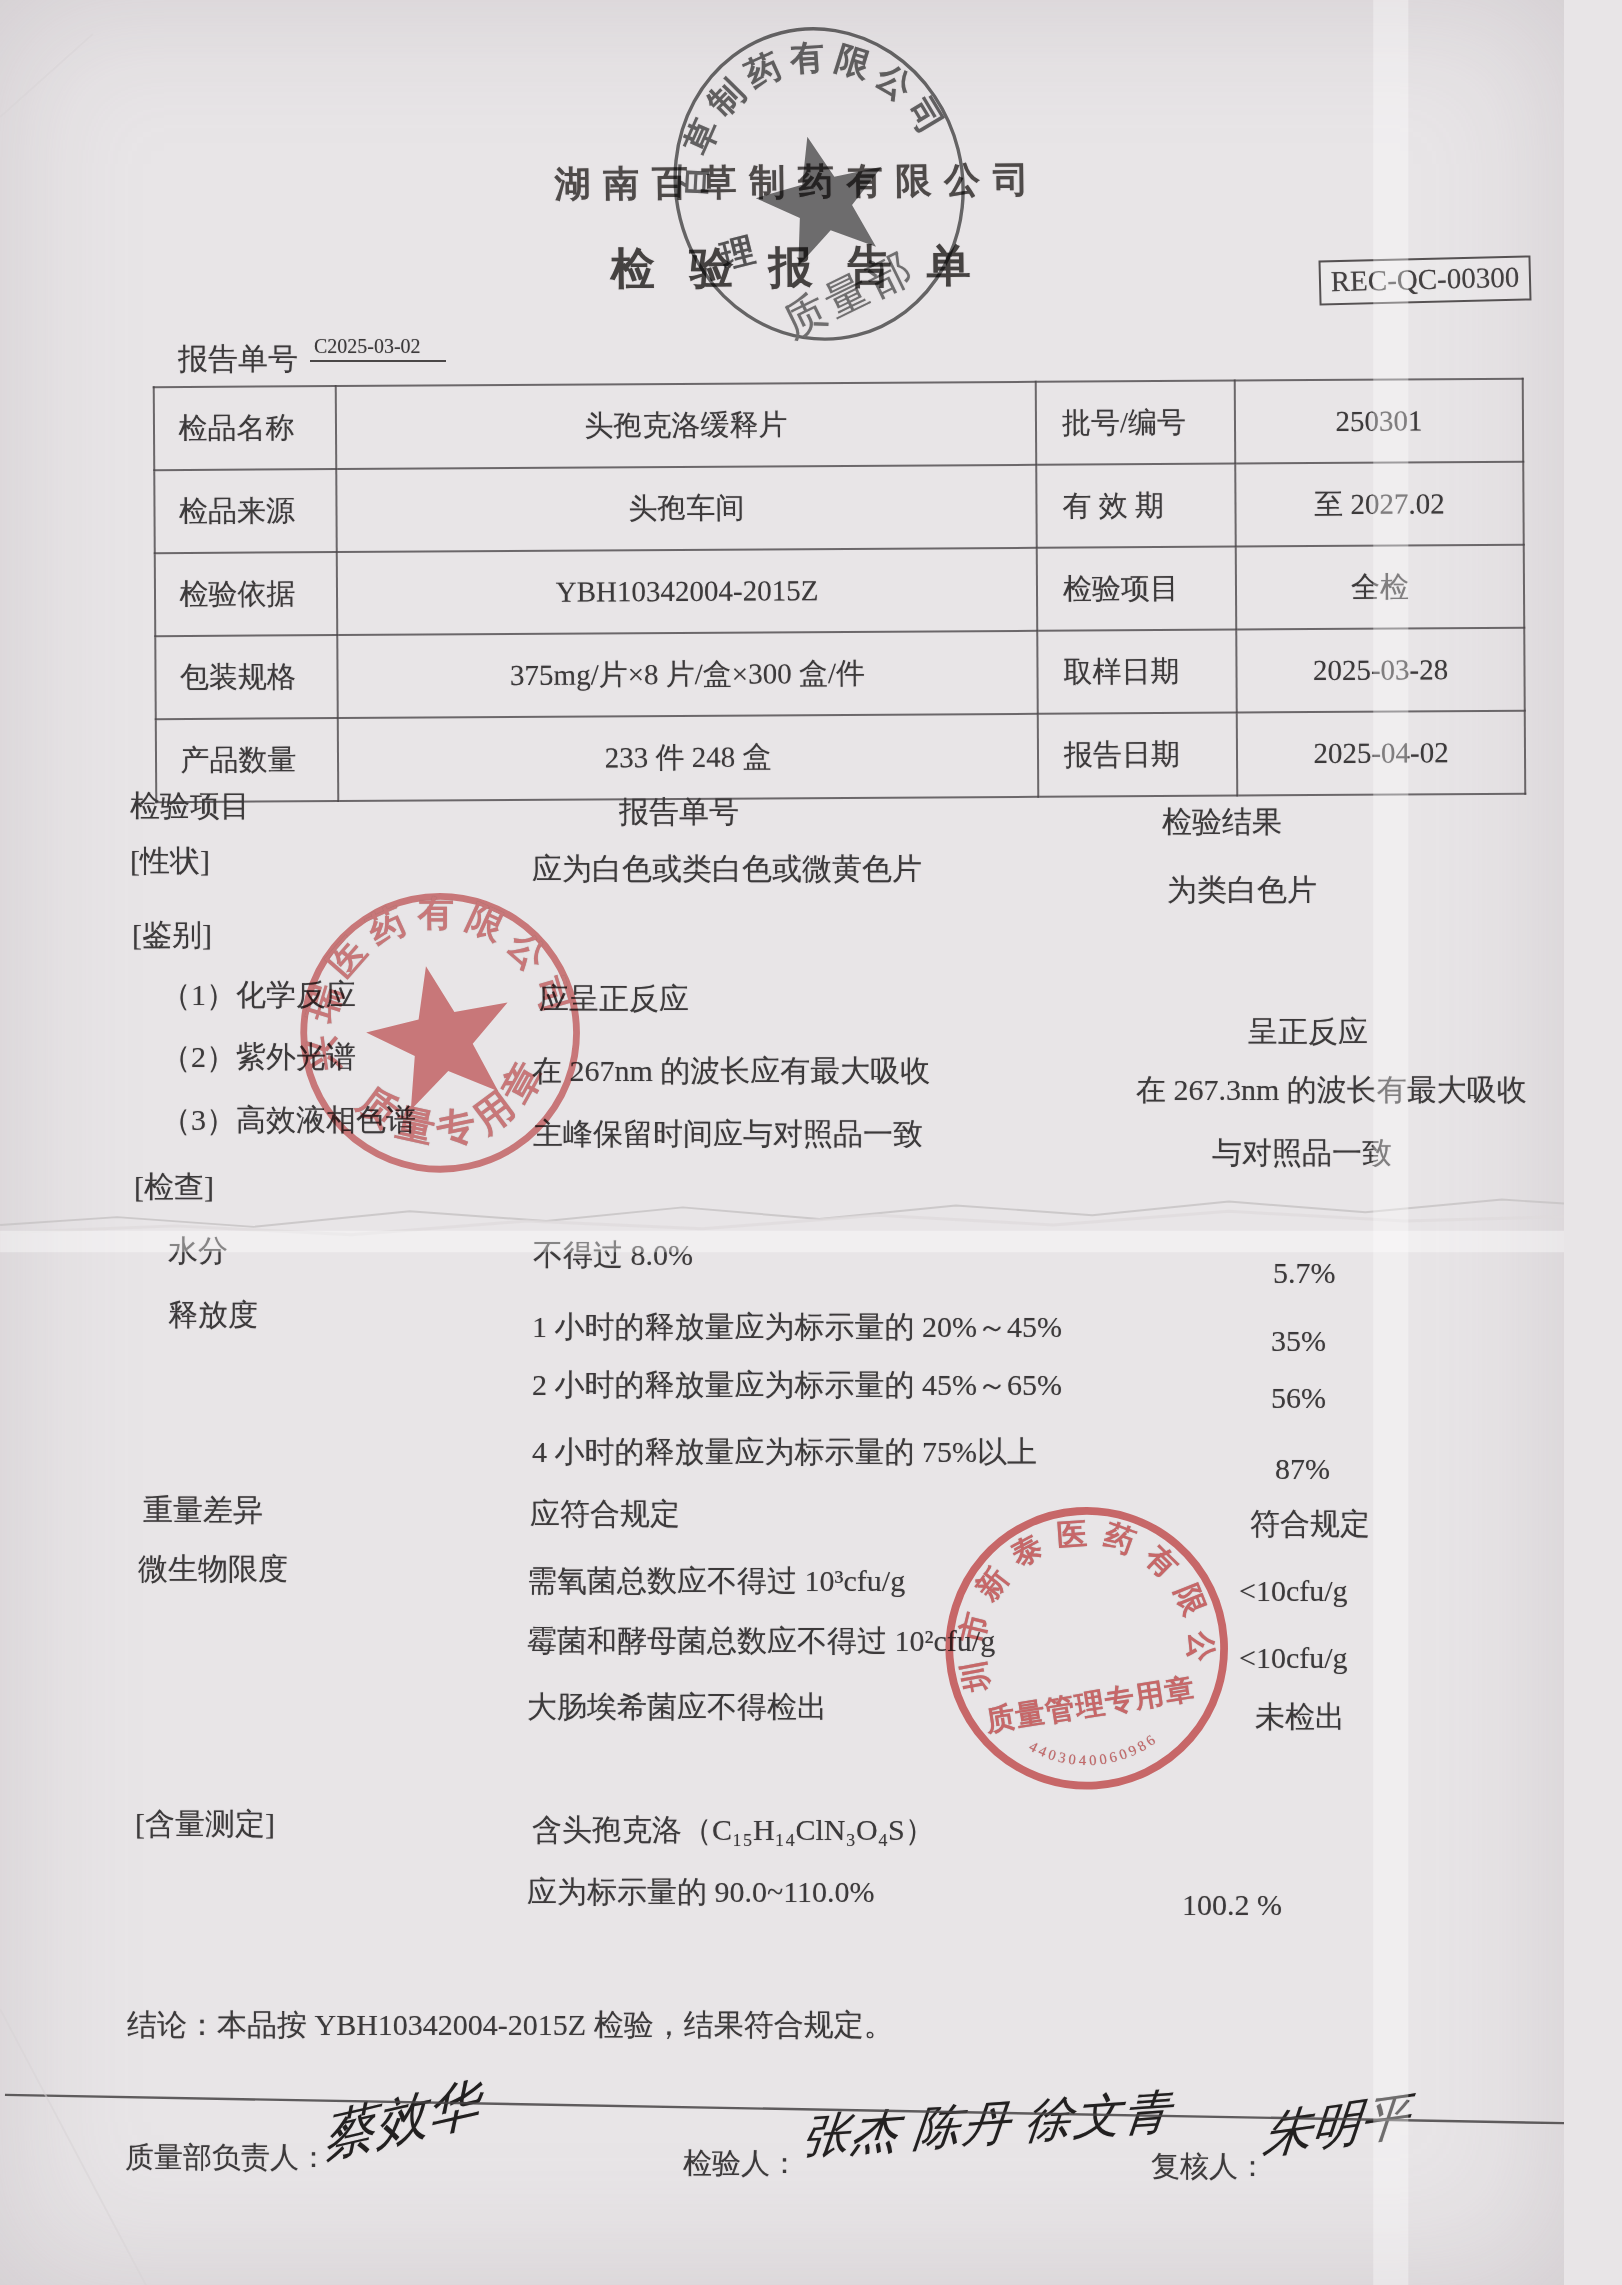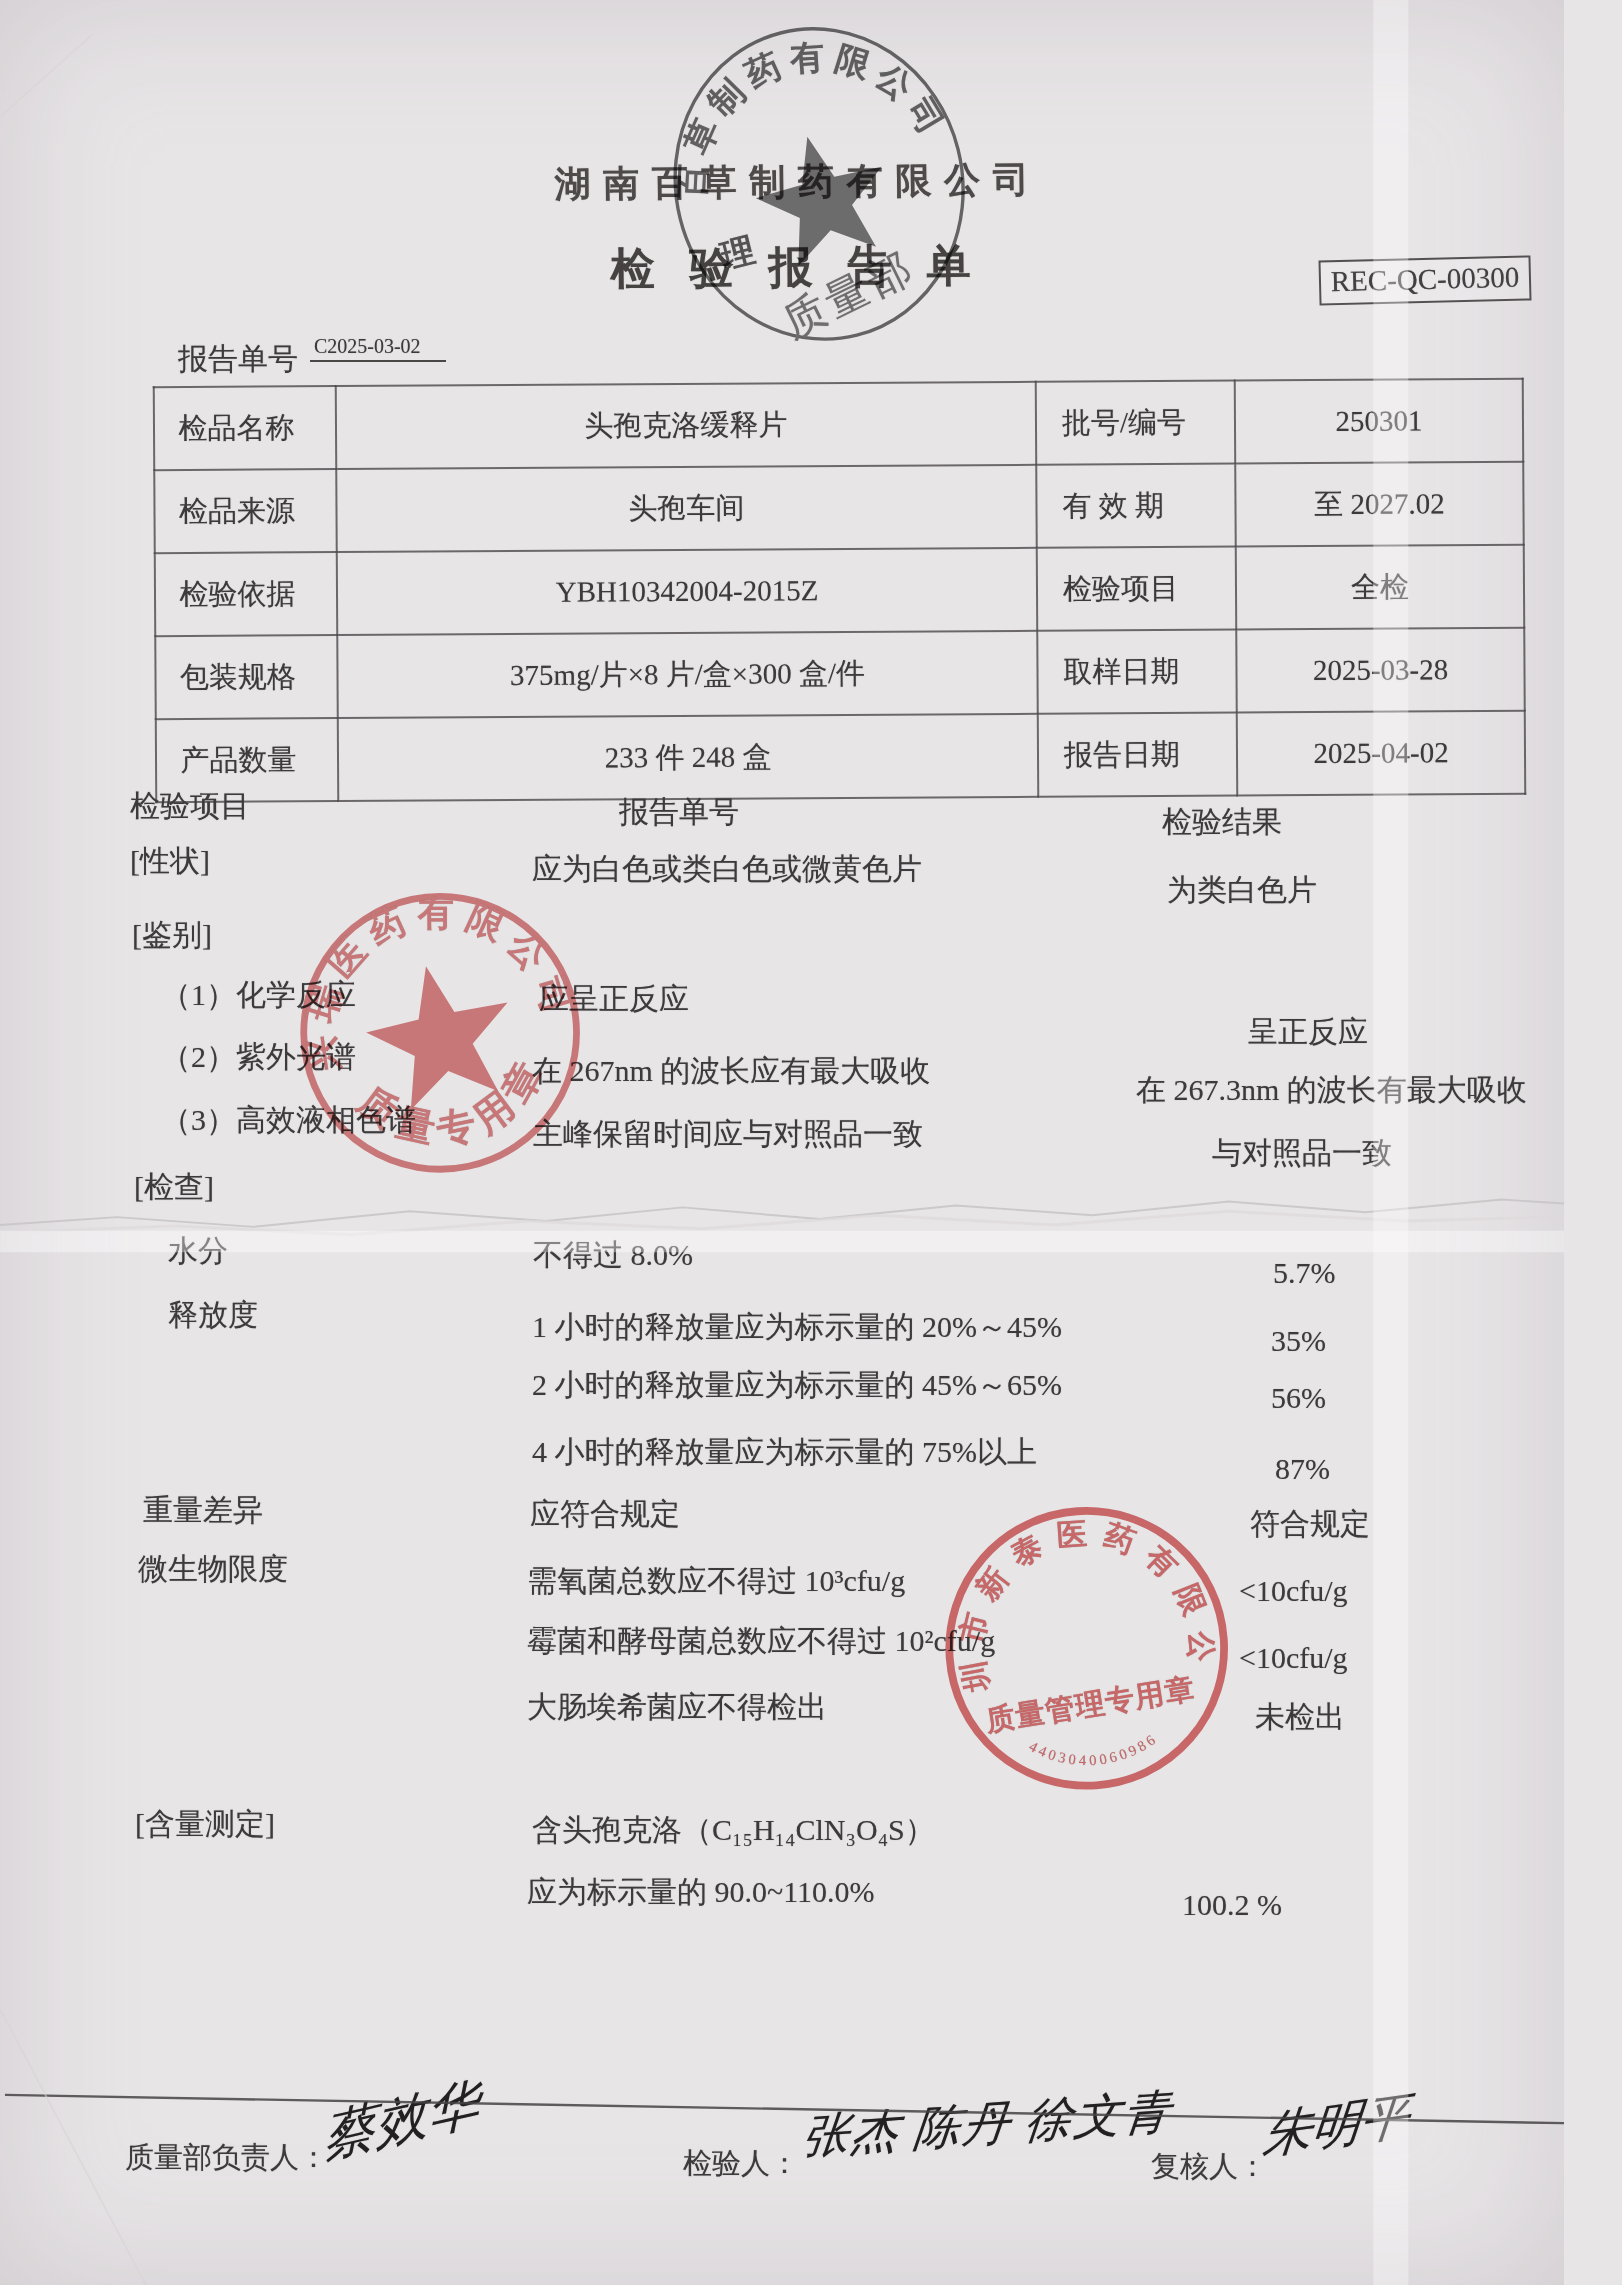--- a/index.html
+++ b/index.html
@@ -166,20 +166,21 @@
   </div>
   <div class="rrow" style="top:1804px">
     <span style="left:135px">[含量测定]</span>
     <span style="left:532px;top:5.9px">含头孢克洛（C₁₅H₁₄ClN₃O₄S）</span>
   </div>
   <div class="rrow" style="top:1872px">
     <span style="left:527px">应为标示量的 90.0~110.0%</span>
     <span style="left:1182px;top:15.6px">100.2 %</span>
   </div>
 
+  <div class="conclusion">结论：本品按 YBH10342004-2015Z 检验，结果符合规定。</div>
 
   <span class="siglabel" style="left:125px;top:2138px">质量部负责人：</span>
   <span class="sig sig1">蔡效华</span>
   <span class="siglabel" style="left:683px;top:2144px">检验人：</span>
   <span class="sig sig2">张杰 陈丹 徐文青</span>
   <span class="siglabel" style="left:1151px;top:2147px">复核人：</span>
   <span class="sig sig3">朱明平</span>
 
   <svg class="stamp" style="left:668px;top:19.5px;opacity:.8;transform:rotate(-14deg)" width="302" height="327" viewBox="0 0 310 335">
     <ellipse cx="155" cy="168" rx="147" ry="160" fill="none" stroke="#4b4b4b" stroke-width="3.5"></ellipse>

